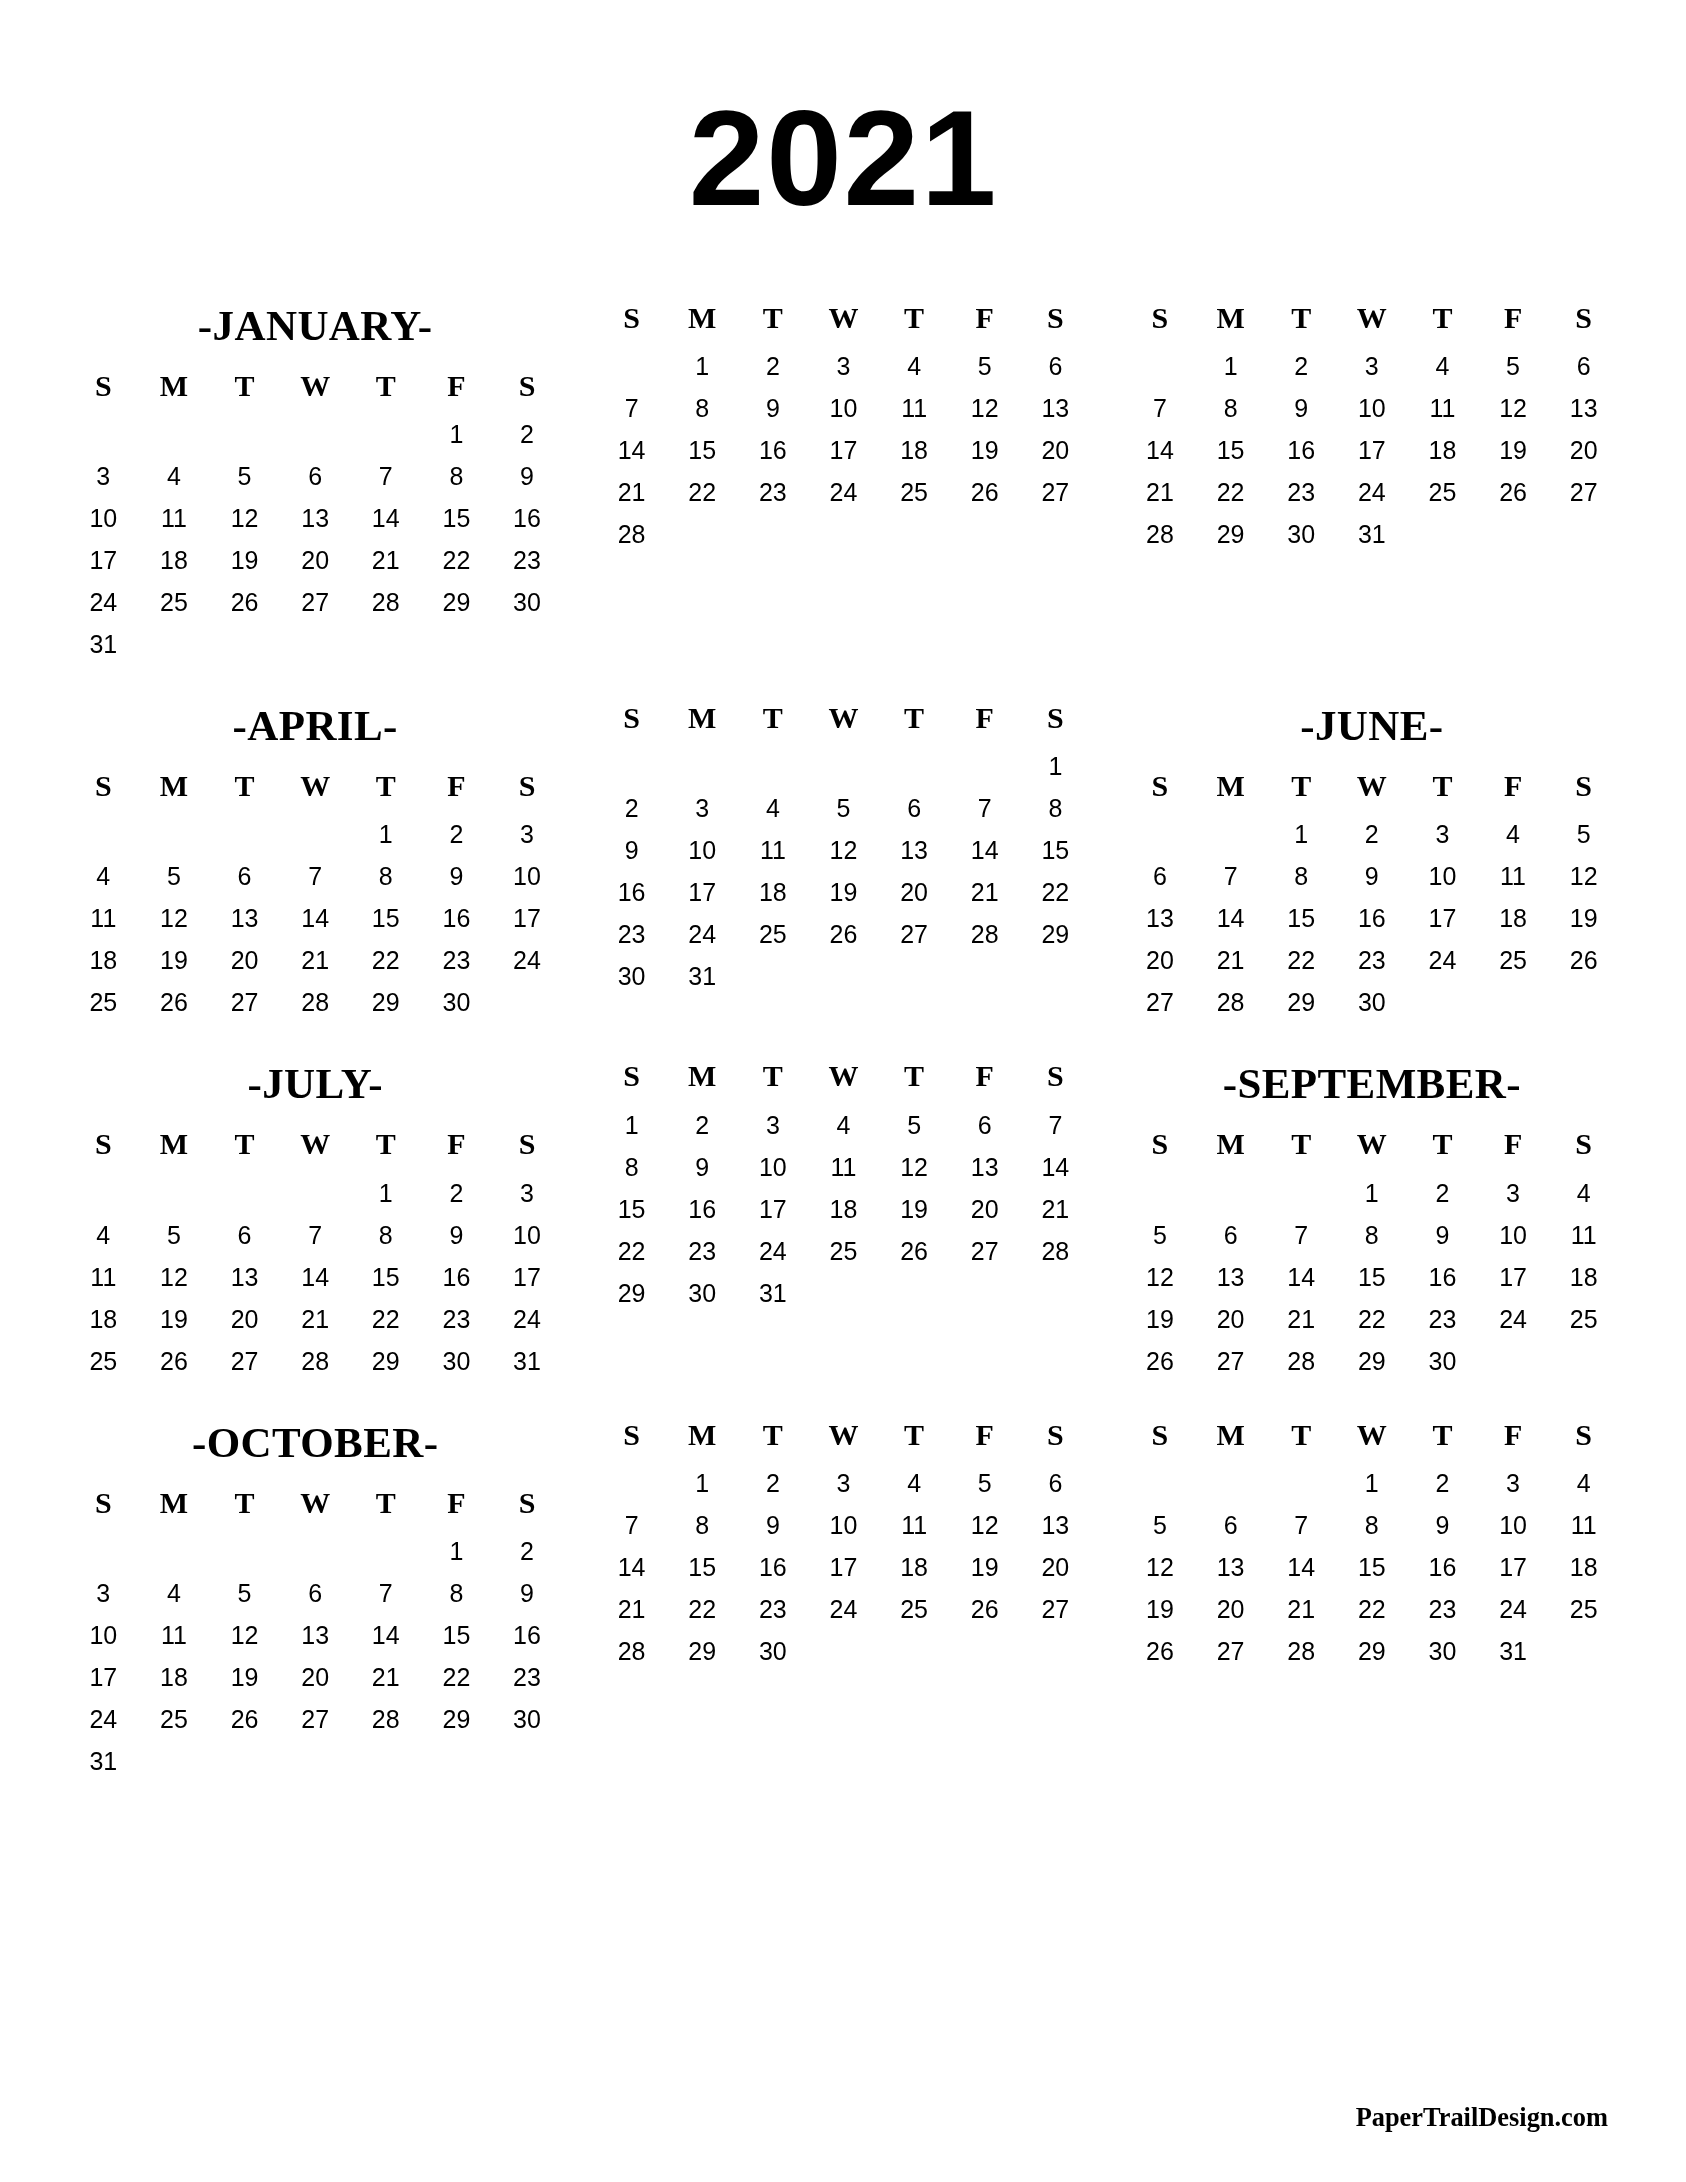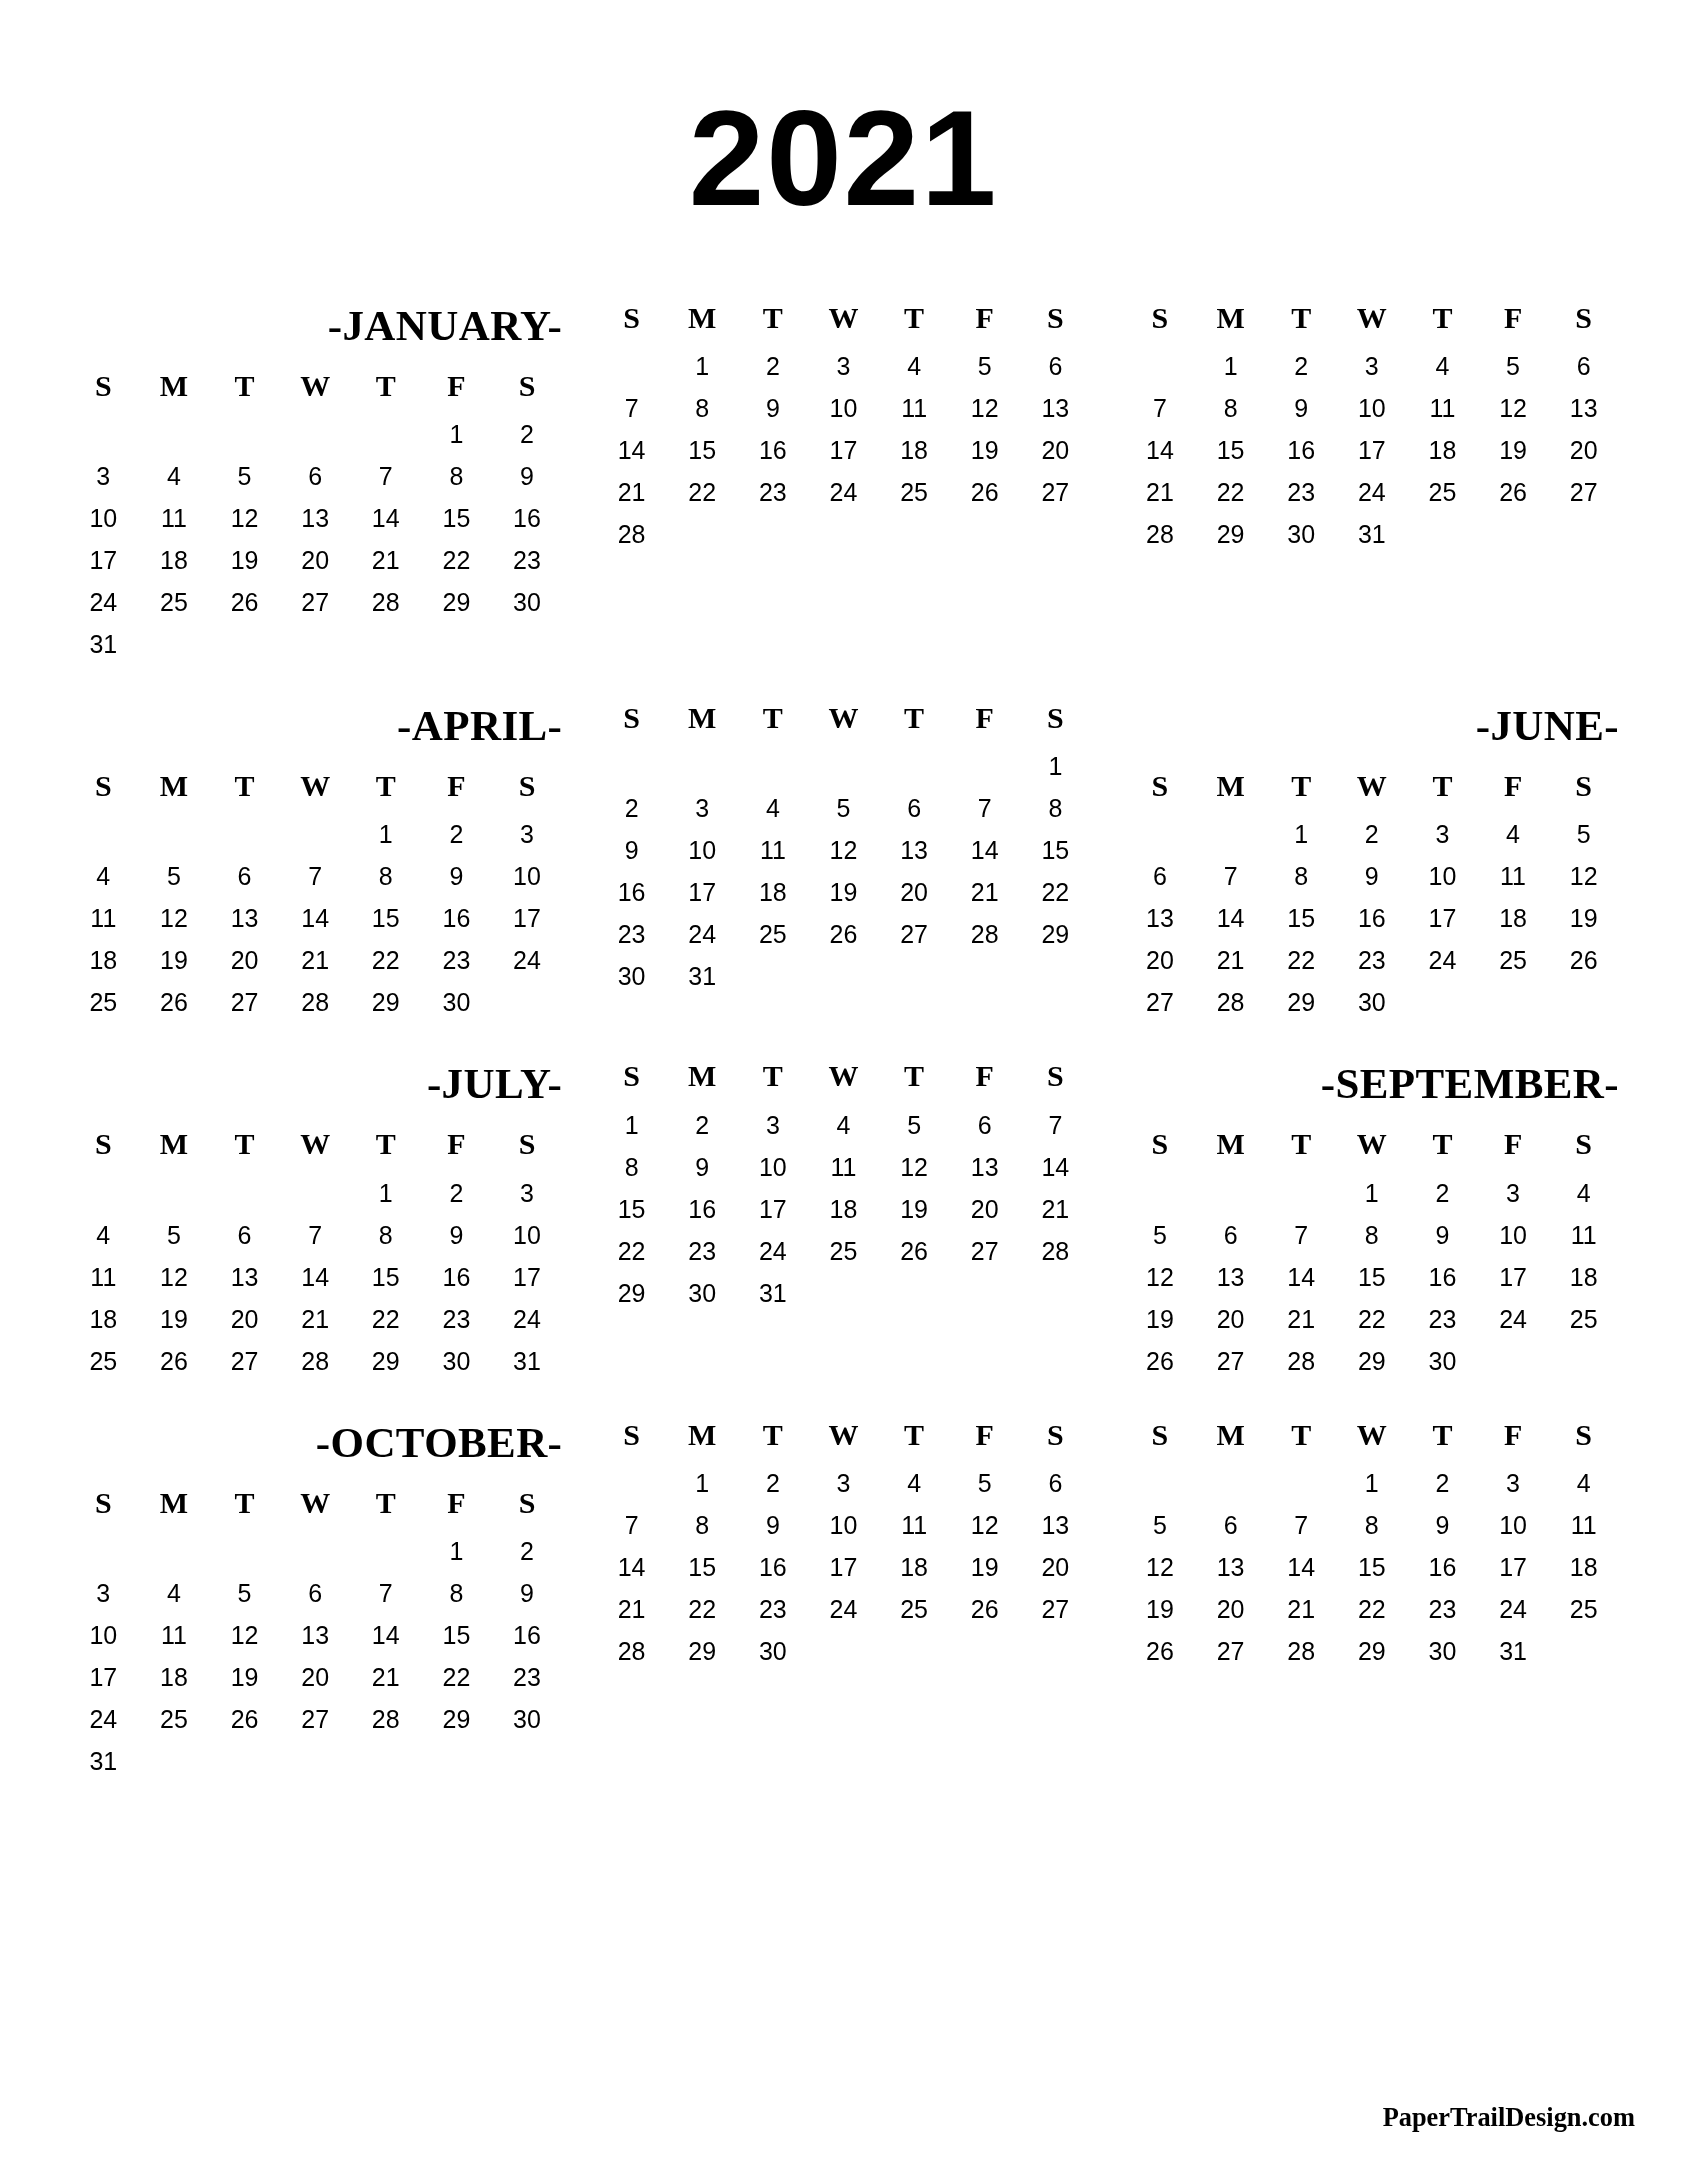--- a/index.html
+++ b/index.html
@@ -40,21 +40,21 @@
     grid-row-gap: 0px;
     padding: 0 51px 0 51px;
     box-sizing: border-box;
   }
   .month {
     padding: 0 17px;
     box-sizing: border-box;
     margin-bottom: 36px;
   }
   .month-name {
-    text-align: right;
+    text-align: center;
     font-family: "Liberation Serif", serif;
     font-weight: bold;
     font-size: 43px;
     letter-spacing: 0.4px;
     margin: 0 0 19px 0;
     white-space: nowrap;
   }
   .dow-row {
     display: grid;
     grid-template-columns: repeat(7, 1fr);
@@ -74,21 +74,21 @@
     align-items: center;
   }
   .day {
     line-height: 42px;
   }
   .day.empty {
     visibility: hidden;
   }
   .footer {
     position: absolute;
-    right: 52px;
+    right: 79px;
     bottom: 61px;
     font-family: "Liberation Serif", serif;
     font-weight: bold;
     font-size: 26.4px;
     letter-spacing: 0px;
   }
 </style>
 </head>
 <body>
 

